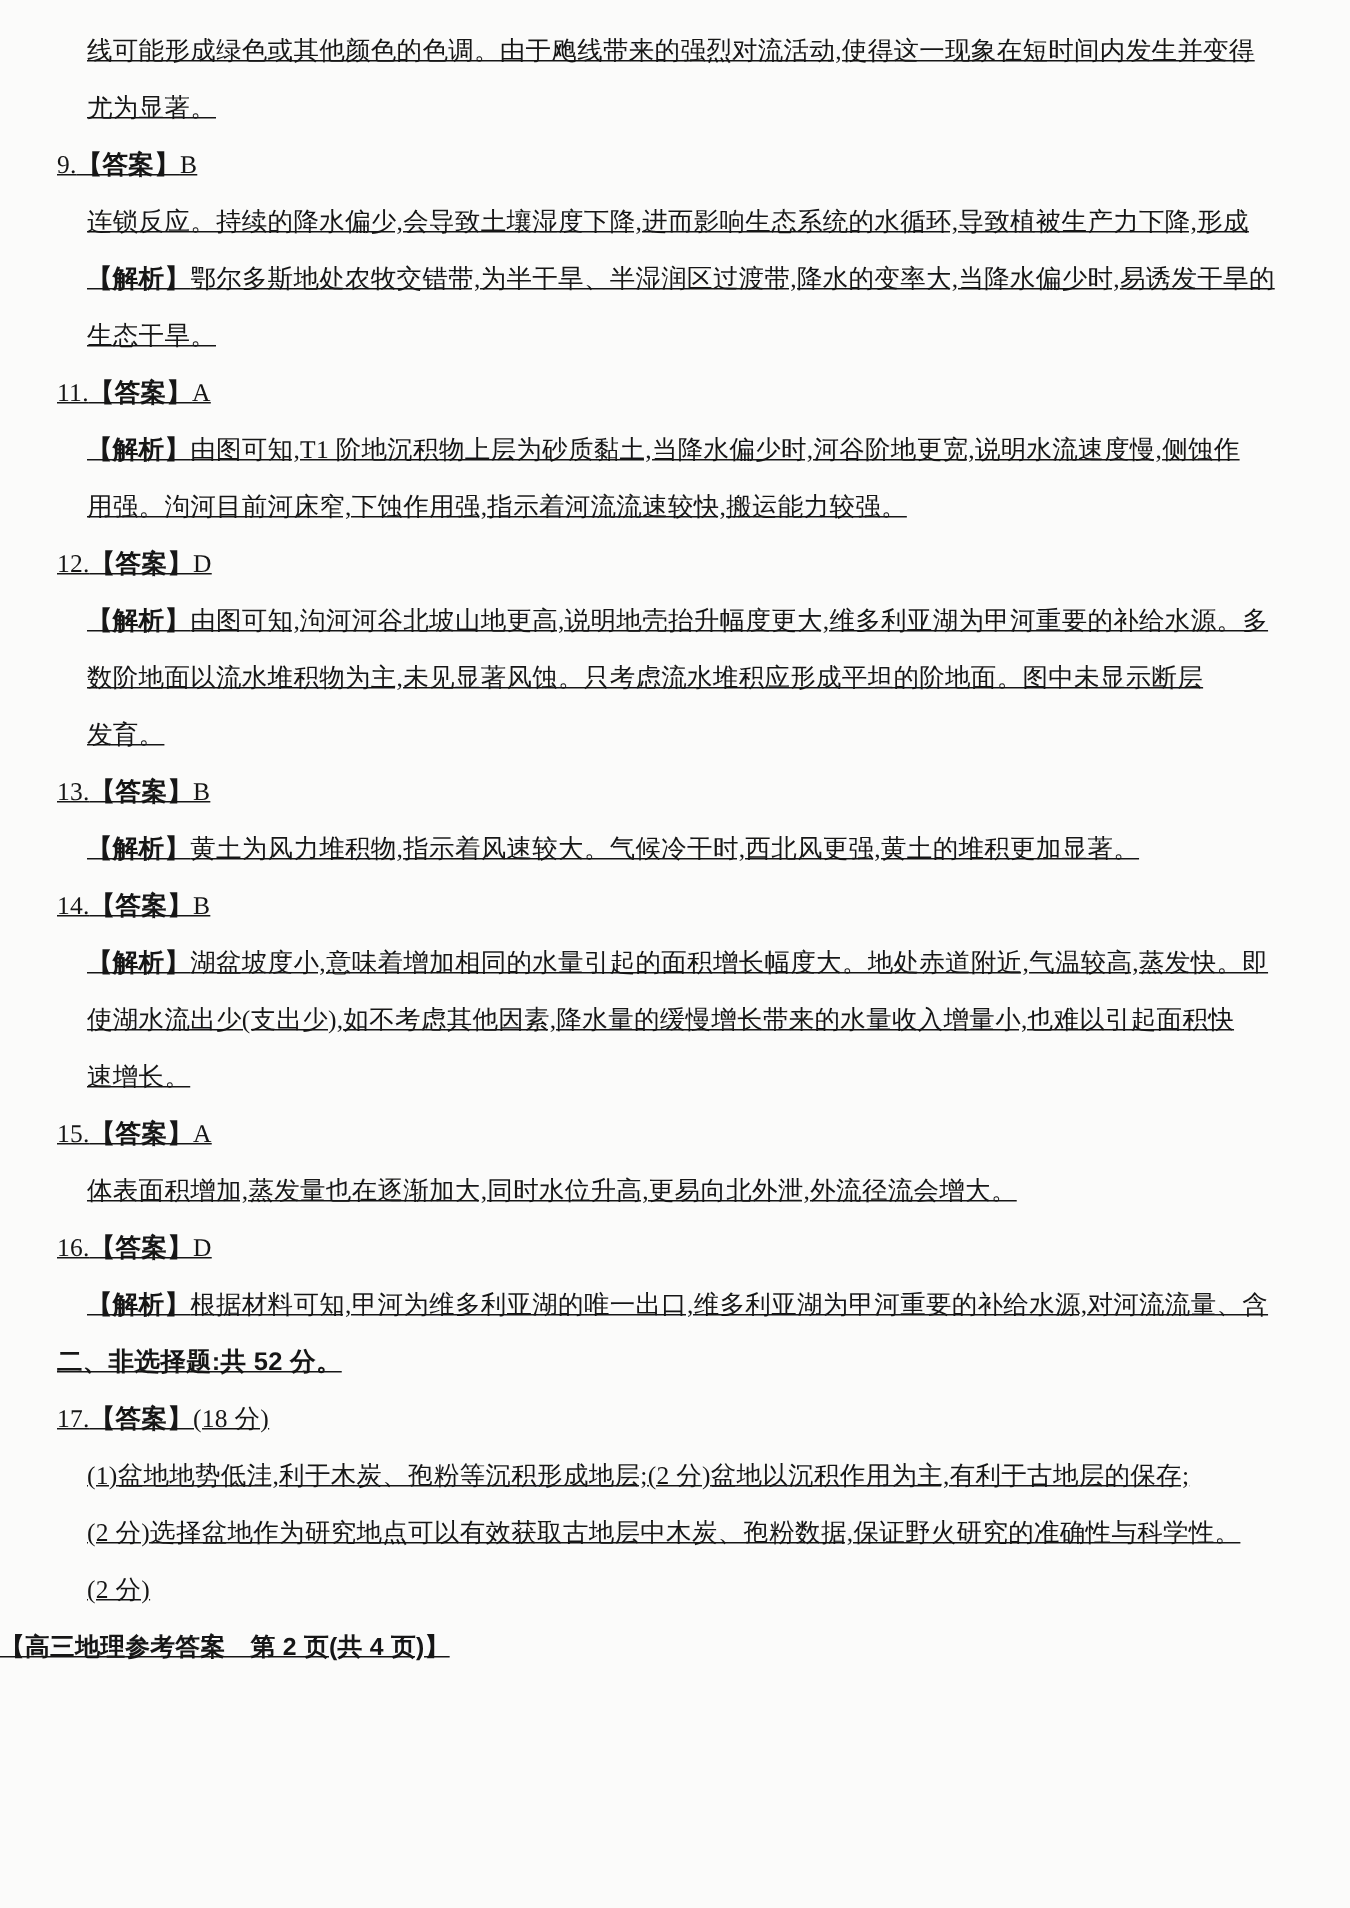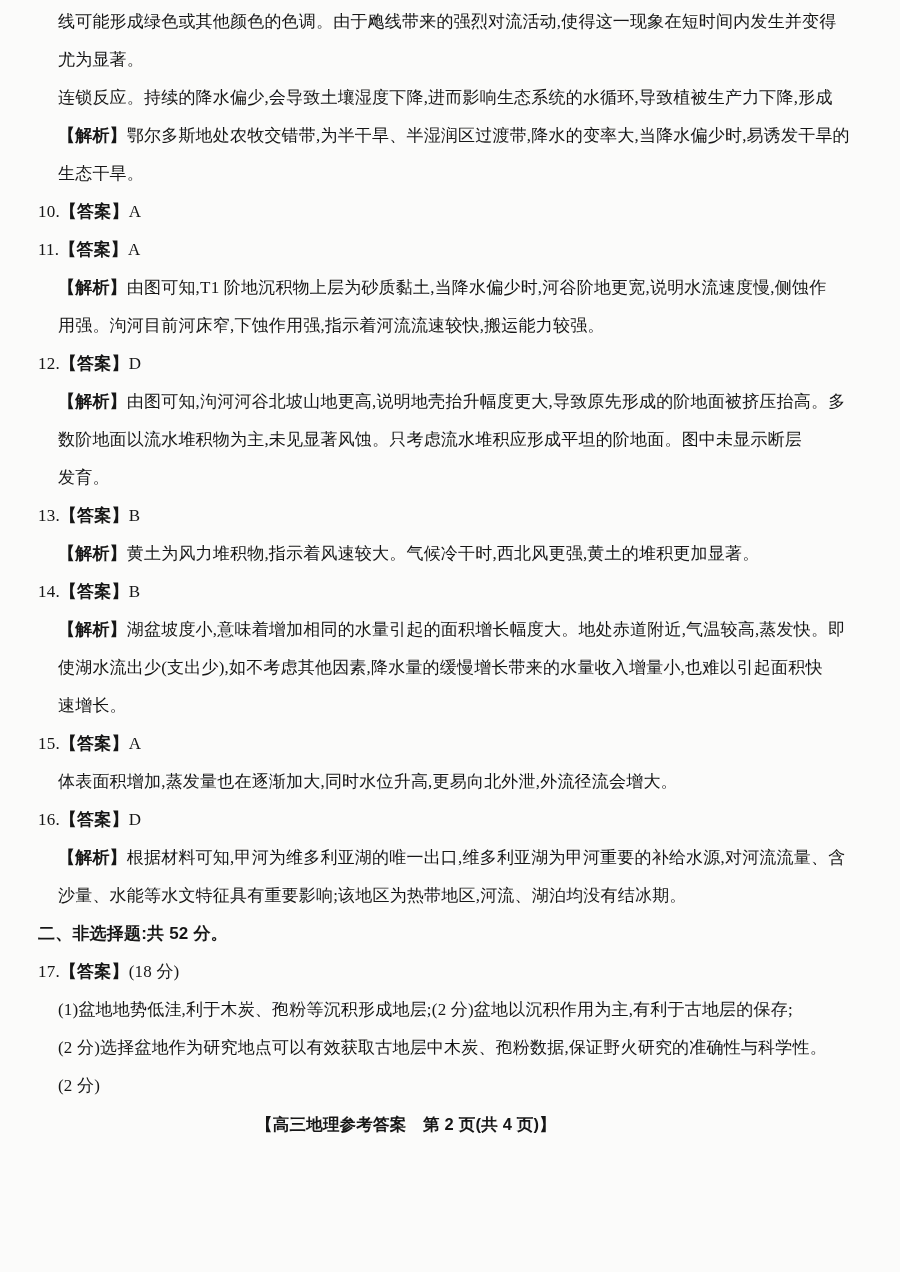--- a/index.html
+++ b/index.html
@@ -3,84 +3,83 @@
 <meta charset="utf-8">
 <style>
   html, body { margin: 0; padding: 0; }
   body {
     width: 900px; height: 1272px;
     background: #fbfbfa;
     font-family: "Liberation Serif", "DejaVu Serif", serif;
     color: #161616;
     overflow: hidden;
   }
-  .page { position: relative; width: 812px; height: 1272px; padding-top: 3px; box-sizing: border-box; }
+  .page { position: relative; width: 812px; height: 1272px; padding-top: 15px; box-sizing: border-box; text-decoration: underline; }
   .ln {
     height: 38px; line-height: 38px;
     font-size: 17px;
     letter-spacing: 0.2px;
     white-space: nowrap;
     color: #161616;
   }
   .ind  { padding-left: 58px; }
   .item { padding-left: 38px; }
   .num  { font-family: "Liberation Serif", "DejaVu Serif", serif; }
   .p {
     font-weight: 700;
     font-family: "Liberation Sans", "DejaVu Sans", sans-serif;
   }
   .sect {
     padding-left: 38px;
     font-weight: 700;
     font-family: "Liberation Sans", "DejaVu Sans", sans-serif;
   }
   .footer {
-    text-align: center;
+    text-align: left;
     font-weight: 700;
     font-family: "Liberation Sans", "DejaVu Sans", sans-serif;
     font-size: 16.5px;
   }
 </style>
 </head>
 <body>
 
 <div class="page">
 
   <div class="ln ind">线可能形成绿色或其他颜色的色调。由于飑线带来的强烈对流活动,使得这一现象在短时间内发生并变得</div>
   <div class="ln ind">尤为显著。</div>
 
+  <div class="ln item"><span class="num">9.</span><span class="p">【答案】</span><span class="t">B</span></div>
   <div class="ln ind">连锁反应。持续的降水偏少,会导致土壤湿度下降,进而影响生态系统的水循环,导致植被生产力下降,形成</div>
   <div class="ln ind"><span class="p">【解析】</span><span class="t">鄂尔多斯地处农牧交错带,为半干旱、半湿润区过渡带,降水的变率大,当降水偏少时,易诱发干旱的</span></div>
   <div class="ln ind">生态干旱。</div>
 
-  <div class="ln item"><span class="num">10.</span><span class="p">【答案】</span><span class="t">A</span></div>
 
   <div class="ln item"><span class="num">11.</span><span class="p">【答案】</span><span class="t">A</span></div>
   <div class="ln ind"><span class="p">【解析】</span><span class="t">由图可知,T1 阶地沉积物上层为砂质黏土,当降水偏少时,河谷阶地更宽,说明水流速度慢,侧蚀作</span></div>
   <div class="ln ind">用强。泃河目前河床窄,下蚀作用强,指示着河流流速较快,搬运能力较强。</div>
 
   <div class="ln item"><span class="num">12.</span><span class="p">【答案】</span><span class="t">D</span></div>
-  <div class="ln ind"><span class="p">【解析】</span><span class="t">由图可知,泃河河谷北坡山地更高,说明地壳抬升幅度更大,导致原先形成的阶地面被挤压抬高。多</span></div>
+  <div class="ln ind"><span class="p">【解析】</span><span class="t">由图可知,泃河河谷北坡山地更高,说明地壳抬升幅度更大,维多利亚湖为甲河重要的补给水源。多</span></div>
   <div class="ln ind">数阶地面以流水堆积物为主,未见显著风蚀。只考虑流水堆积应形成平坦的阶地面。图中未显示断层</div>
   <div class="ln ind">发育。</div>
 
   <div class="ln item"><span class="num">13.</span><span class="p">【答案】</span><span class="t">B</span></div>
   <div class="ln ind"><span class="p">【解析】</span><span class="t">黄土为风力堆积物,指示着风速较大。气候冷干时,西北风更强,黄土的堆积更加显著。</span></div>
 
   <div class="ln item"><span class="num">14.</span><span class="p">【答案】</span><span class="t">B</span></div>
   <div class="ln ind"><span class="p">【解析】</span><span class="t">湖盆坡度小,意味着增加相同的水量引起的面积增长幅度大。地处赤道附近,气温较高,蒸发快。即</span></div>
   <div class="ln ind">使湖水流出少(支出少),如不考虑其他因素,降水量的缓慢增长带来的水量收入增量小,也难以引起面积快</div>
   <div class="ln ind">速增长。</div>
 
   <div class="ln item"><span class="num">15.</span><span class="p">【答案】</span><span class="t">A</span></div>
   <div class="ln ind">体表面积增加,蒸发量也在逐渐加大,同时水位升高,更易向北外泄,外流径流会增大。</div>
 
   <div class="ln item"><span class="num">16.</span><span class="p">【答案】</span><span class="t">D</span></div>
   <div class="ln ind"><span class="p">【解析】</span><span class="t">根据材料可知,甲河为维多利亚湖的唯一出口,维多利亚湖为甲河重要的补给水源,对河流流量、含</span></div>
-  <div class="ln ind">沙量、水能等水文特征具有重要影响;该地区为热带地区,河流、湖泊均没有结冰期。</div>
 
   <div class="ln sect">二、非选择题:共 52 分。</div>
 
   <div class="ln item"><span class="num">17.</span><span class="p">【答案】</span><span class="t">(18 分)</span></div>
   <div class="ln ind">(1)盆地地势低洼,利于木炭、孢粉等沉积形成地层;(2 分)盆地以沉积作用为主,有利于古地层的保存;</div>
   <div class="ln ind">(2 分)选择盆地作为研究地点可以有效获取古地层中木炭、孢粉数据,保证野火研究的准确性与科学性。</div>
   <div class="ln ind">(2 分)</div>
 
   <div class="ln footer">【高三地理参考答案　第 2 页(共 4 页)】</div>
 

